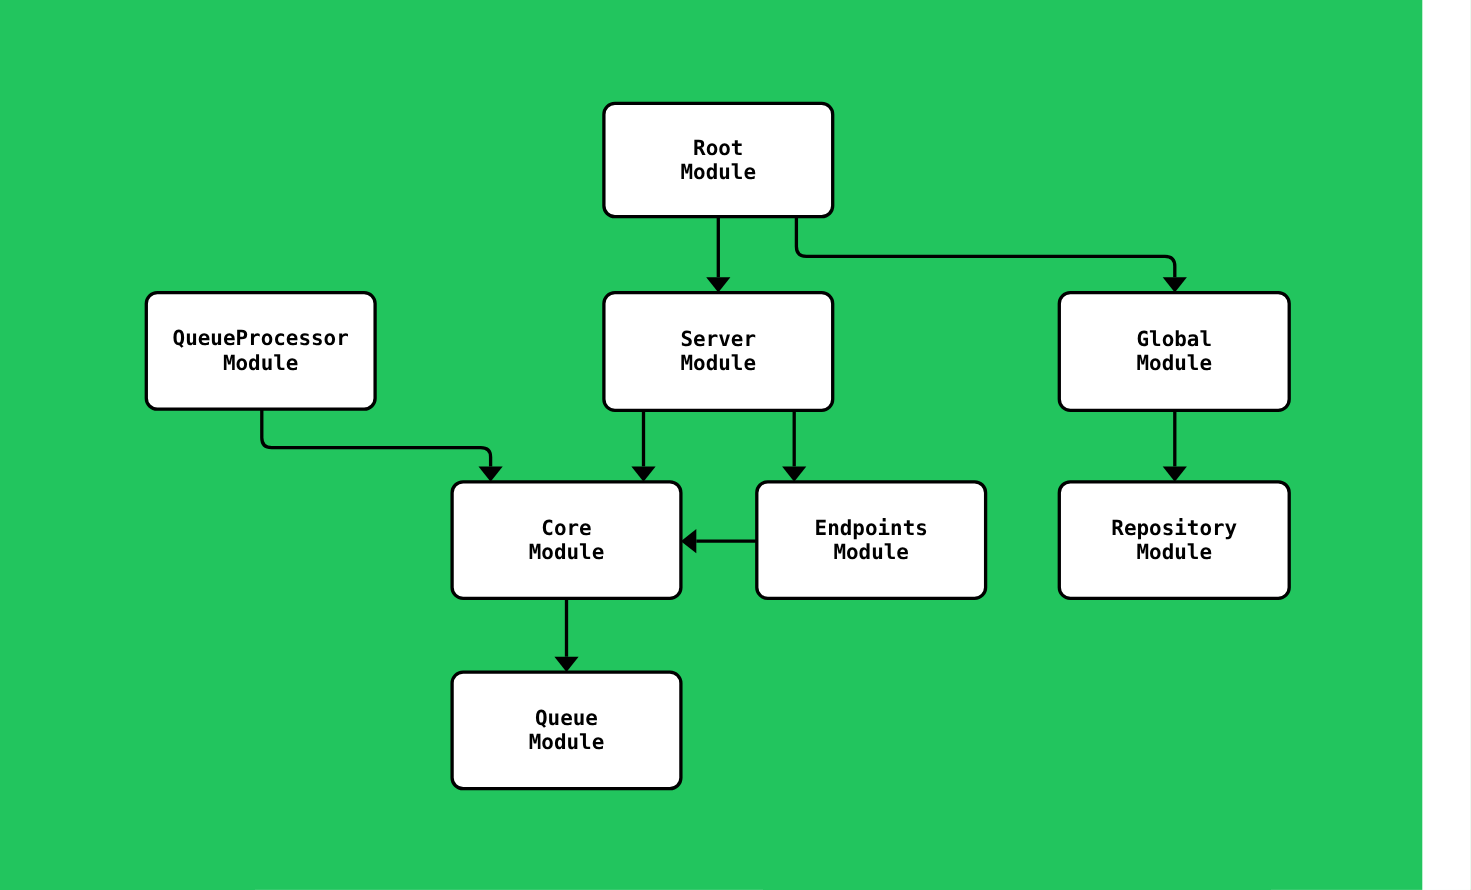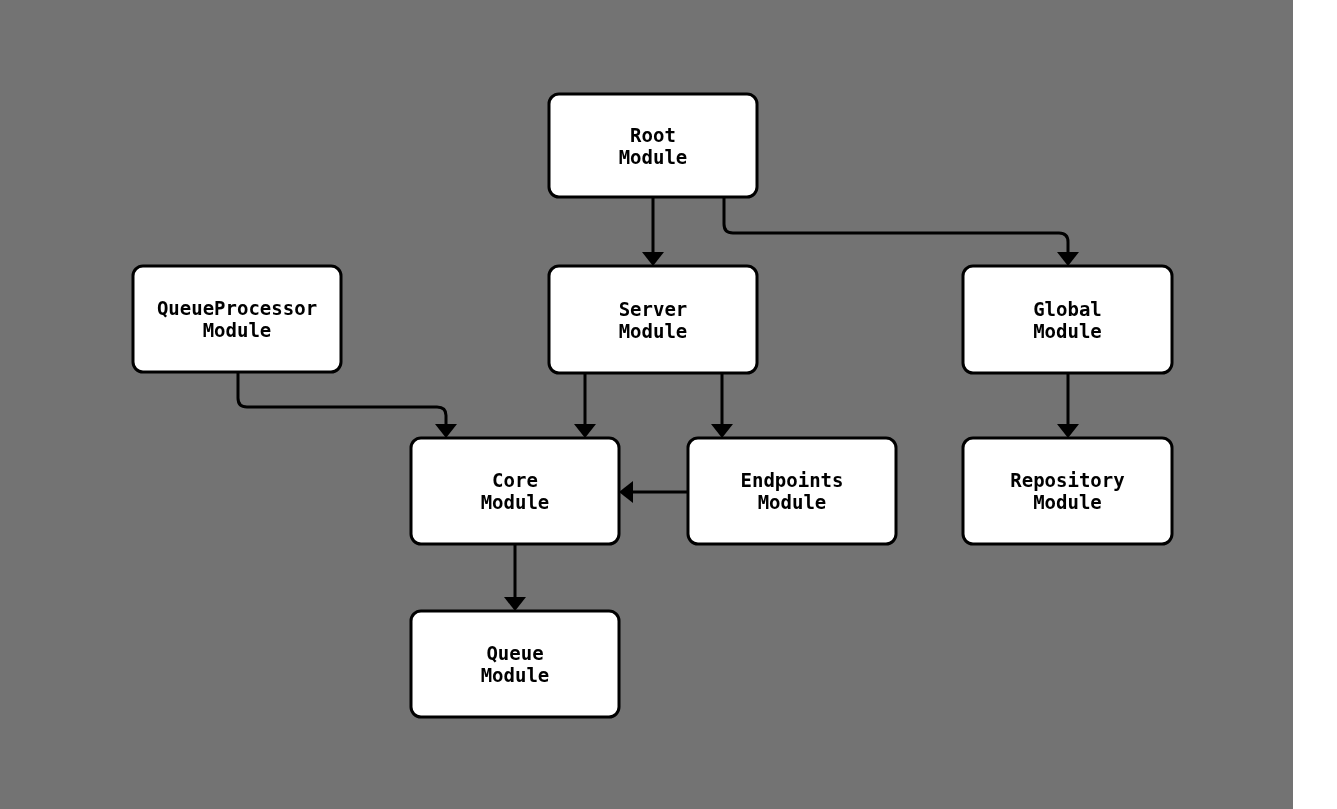--- a/index.html
+++ b/index.html
@@ -4,21 +4,21 @@
 <style>
   html, body {
     margin: 0;
     padding: 0;
     background: #ffffff;
   }
   .canvas {
     position: relative;
     width: 1293px;
     height: 809px;
-    background: #737373;
+    background: #22c55e;
     overflow: hidden;
     font-family: "DejaVu Sans Mono", "Liberation Mono", monospace;
   }
   svg {
     display: block;
     width: 1337px;
     height: 809px;
   }
   .node-rect {
     fill: #ffffff;

